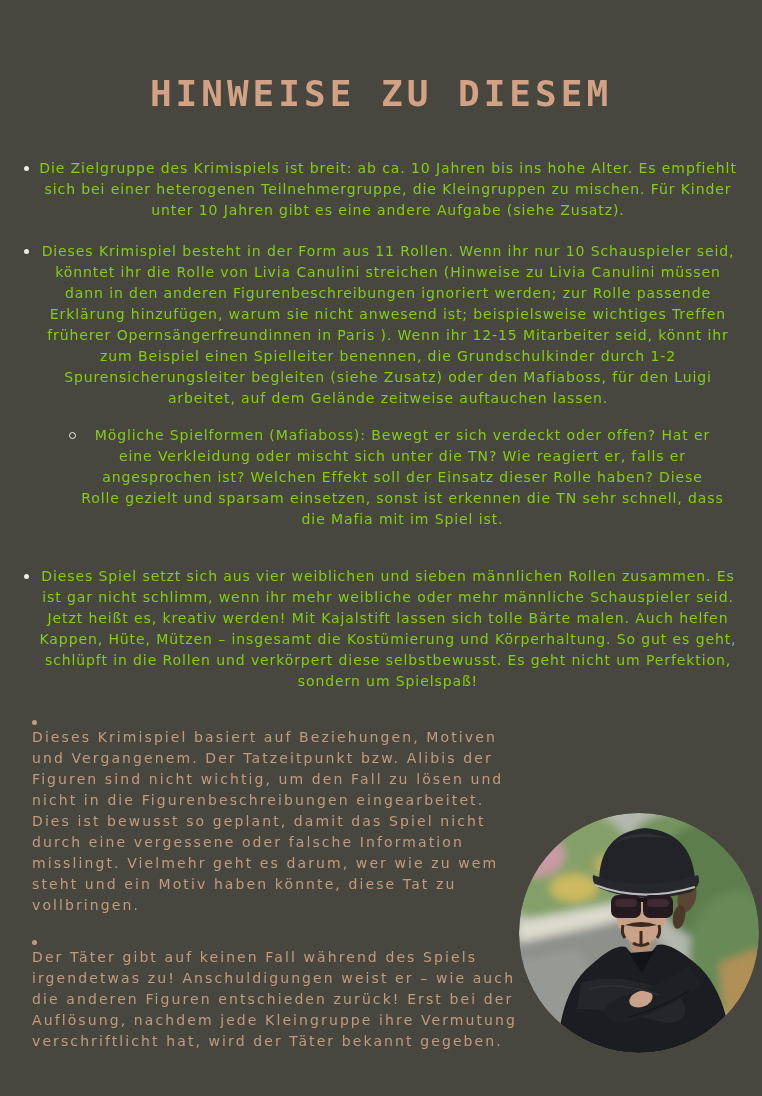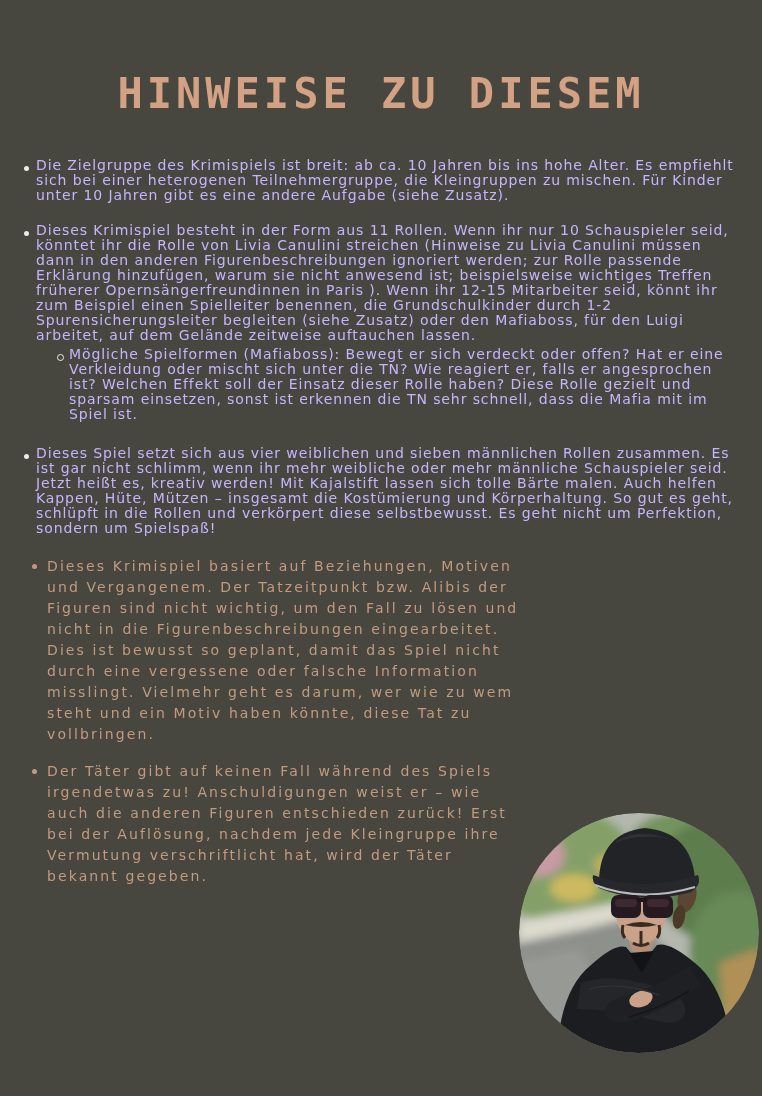--- a/index.html
+++ b/index.html
@@ -9,52 +9,53 @@
     font-family:"DejaVu Sans","Liberation Sans",sans-serif;
   }
   .page{position:absolute;inset:0;}
 
   
   .title{
     margin:56px 0 0 0;
     text-align:center;
     font-family:"DejaVu Sans Mono","Liberation Mono",monospace;
     font-weight:bold;
-    font-size:42px;
+    font-size:36px;
     line-height:76px;
     letter-spacing:4px;
     color:#d3a183;
   }
   .title span{display:block;}
 
   
   .main-list{
     list-style:none;
     margin:26px 0 0 0;
     padding:0 22px 0 24px;
-    color:#c4b5fd;
+    color:#84cc16;
     font-size:14px;
-    line-height:15px;
+    line-height:21px;
     letter-spacing:0.9px;
+    text-align:center;
   }
   .main-list > li{display:flex;margin-bottom:20px;}
   .marker{
     flex:0 0 12px;
     position:relative;
   }
   .dot{
     position:absolute;left:0;top:8px;
     width:5px;height:5px;border-radius:50%;
     background:#eeebe1;
   }
   .btext{flex:1;}
 
   .sub-list{
     list-style:none;
-    margin:4px;
+    margin:16px;
     padding:0 0 0 17px;
   }
   .sub-list > li{display:flex;margin-top:0;}
   .ring{
     position:absolute;left:0;top:7px;
     width:5px;height:5px;border-radius:50%;
     border:1.5px solid #eeebe1;
     background:transparent;
   }
 
@@ -62,21 +63,21 @@
   .accent-list{
     list-style:none;
     margin:12px 0 0 0;
     padding:0 0 0 32px;
     width:493px;
     color:#c29b7e;
     font-size:14px;
     line-height:21px;
     letter-spacing:2.1px;
   }
-  .accent-list > li{display:flex;margin-bottom:16px;}
+  .accent-list > li{display:flex;margin-bottom:16px;flex-direction:column;}
   .accent-list .marker{flex:0 0 15px;}
   .accent-list .dot{background:#c29b7e;top:8px;}
 
   
   .photo-circle{
     position:absolute;
     left:519px;top:813px;
     width:240px;height:240px;
     border-radius:50%;
     overflow:hidden;

